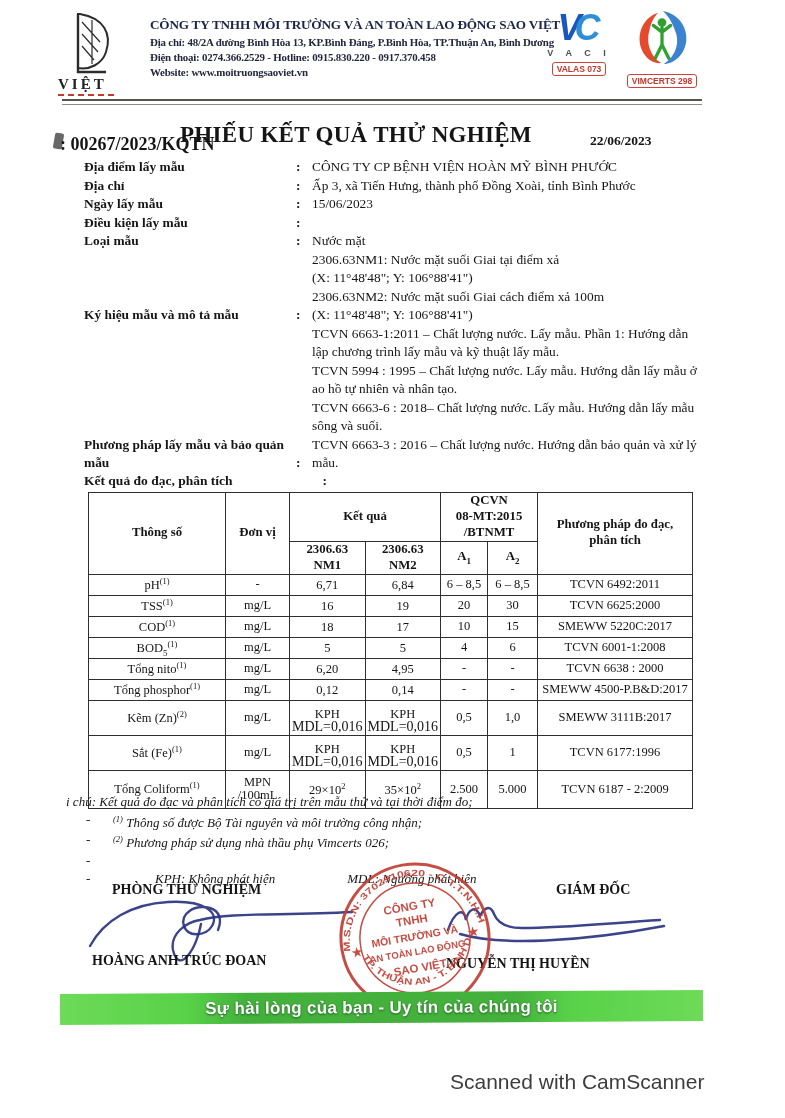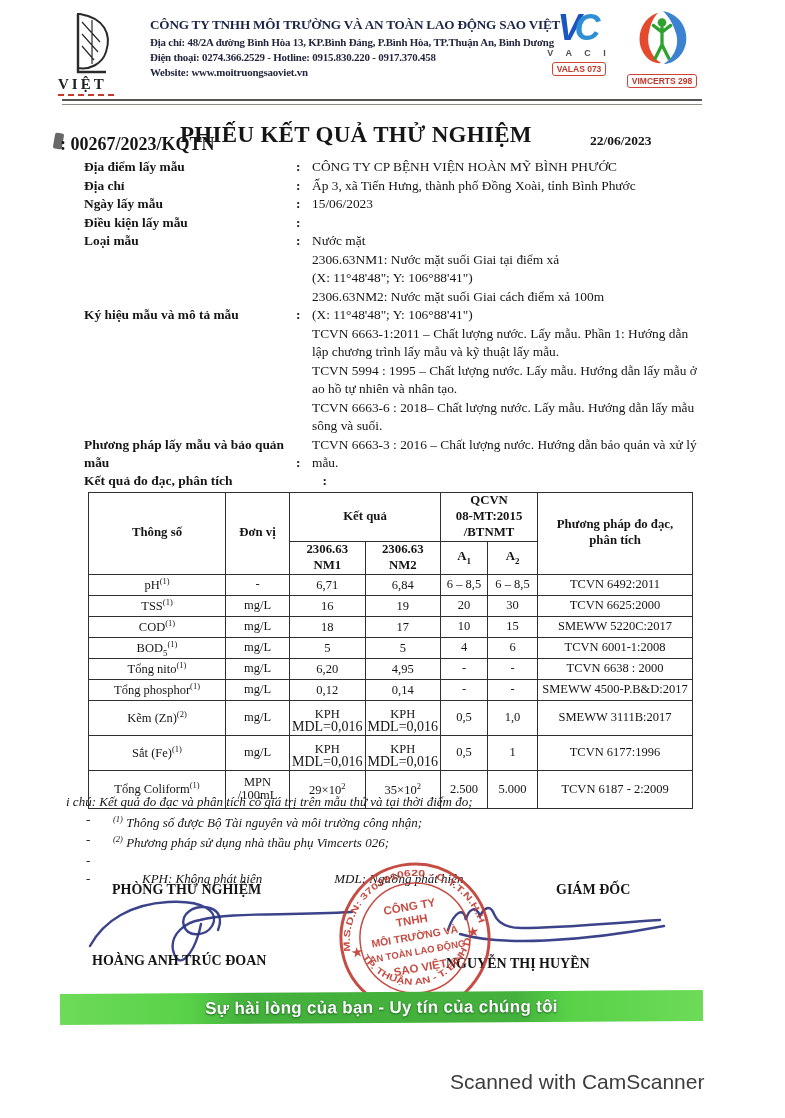--- a/index.html
+++ b/index.html
@@ -290,21 +290,21 @@
     </div>
   <div class="note-item">
       <span class="dash">-</span>
       <span><sup>(2)</sup><span> Phương pháp sử dụng nhà thầu phụ Vimcerts 026;</span></span>
     </div>
   <div class="note-item">
       <span class="dash">-</span>
     </div>
   <div class="note-item">
       <span class="dash">-</span>
-      <span style="margin-left:29px">KPH: Không phát hiện</span>
+      <span style="margin-left:42px">KPH: Không phát hiện</span>
       <span class="nt2">MDL: Ngưỡng phát hiện</span>
     </div>
 </div>
 
 <div class="sig-title" style="left:112px;top:882px">PHÒNG THỬ NGHIỆM</div>
 <div class="sig-title" style="left:556px;top:882px">GIÁM ĐỐC</div>
 
 <svg class="sig-svg" style="left:80px;top:886px" width="290" height="78" viewBox="0 0 290 78">
   <path d="M10,60 C24,34 52,18 88,16 C124,14 140,26 132,40 C126,50 108,52 104,40 C100,28 114,18 130,22 C140,25 142,34 138,44"></path>
   <path d="M121,38 C117,62 99,90 93,64 C90,48 106,36 120,34 C150,26 200,30 272,26"></path>

